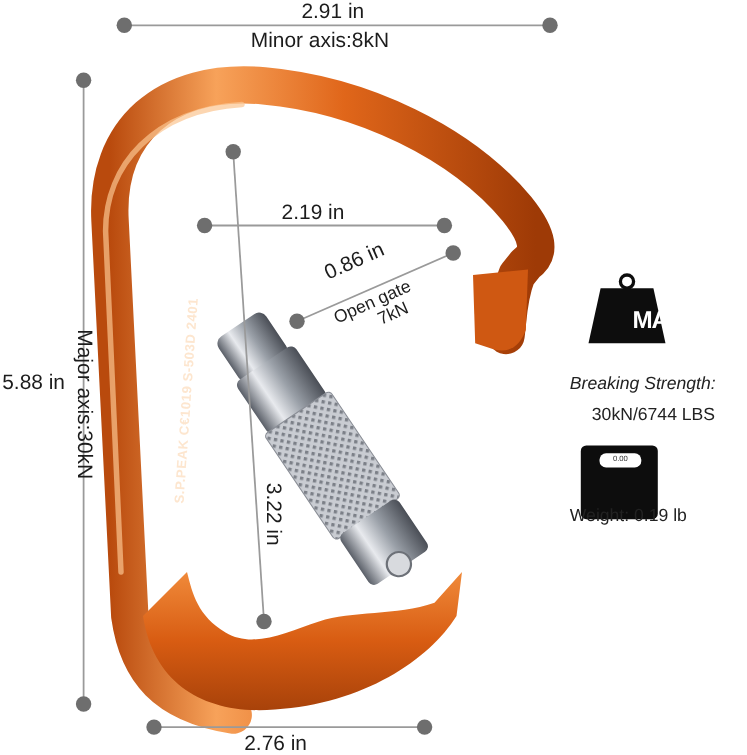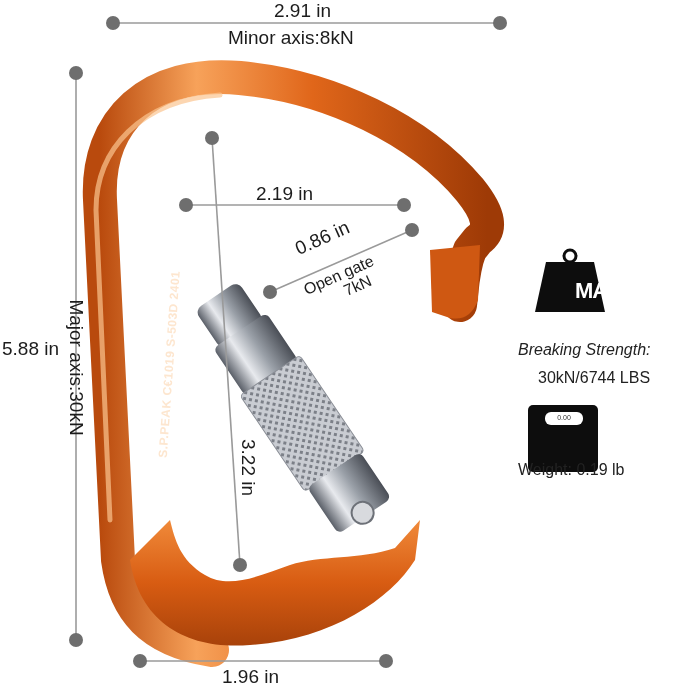--- a/index.html
+++ b/index.html
@@ -103,20 +103,20 @@
 
 <div class="lbl" style="left:274px; top:1px;text-align:center;">2.91 in</div>
 <div class="lbl" style="left:228px; top:28px;">Minor axis:8kN</div>
 <div class="lbl" style="left:2px; top:339px;">5.88 in</div>
 <div class="lbl" style="left:8px; top:358px; transform:rotate(90deg); transform-origin:center;">Major axis:30kN</div>
 <div class="lbl" style="left:256px; top:184px;">2.19 in</div>
 <div class="lbl" style="left:300px; top:239px; transform:rotate(-24deg); transform-origin:left bottom;">0.86 in</div>
 <div class="lbl lbl-sm" style="left:308px; top:282px; transform:rotate(-24deg); transform-origin:left bottom;">Open gate</div>
 <div class="lbl lbl-sm" style="left:348px; top:283px; transform:rotate(-24deg); transform-origin:left bottom;">7kN</div>
 <div class="lbl" style="left:220px; top:458px; transform:rotate(90deg); transform-origin:center;">3.22 in</div>
-<div class="lbl" style="left:222px; top:667px;">1.96 in</div>
+<div class="lbl" style="left:222px; top:667px;">2.76 in</div>
 
 <div class="abs" style="left:540px; top:278px; width:76px; text-align:center; color:#fff; font-weight:bold; font-size:22px; letter-spacing:-1px;margin-left:20px;">MAX</div>
 <div class="abs" style="left:545px; top:414px; width:38px; text-align:center; font-size:7px; color:#333;">0.00</div>
 
 <div class="side-text" style="left:518px; top:342px;font-style:italic;">Breaking Strength:</div>
 <div class="side-text" style="left:538px; top:370px;">30kN/6744 LBS</div>
 <div class="side-text" style="left:518px; top:462px;">Weight: 0.19 lb</div>
 
 </body></html>

